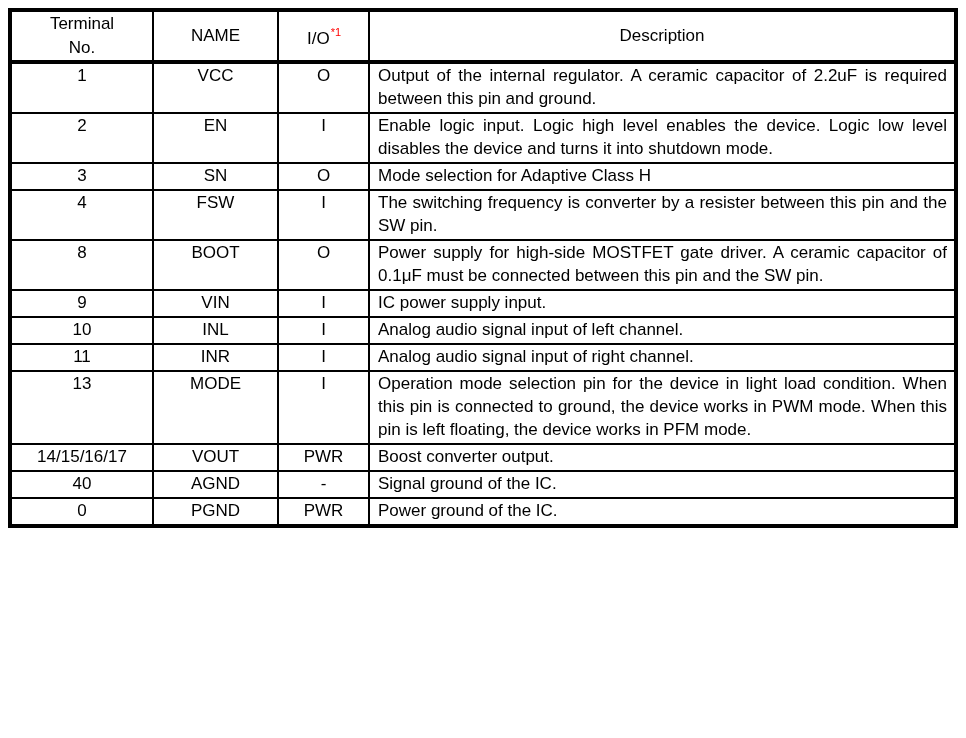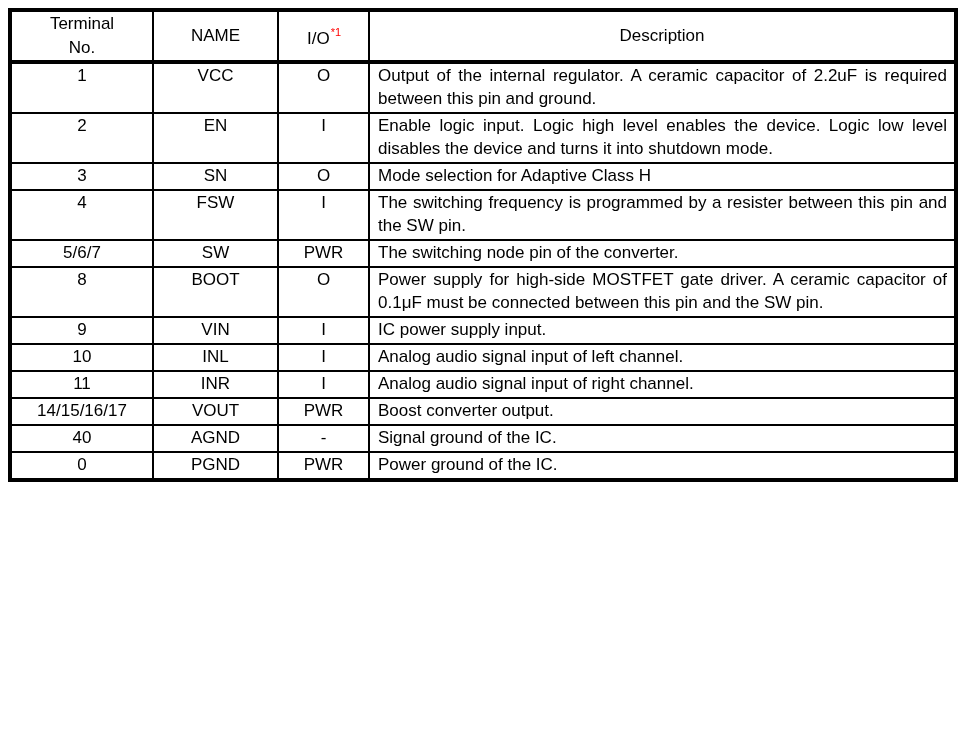--- a/index.html
+++ b/index.html
@@ -102,27 +102,21 @@
       <tr>
         <td class="c">3</td>
         <td class="c">SN</td>
         <td class="c">O</td>
         <td class="d">Mode selection for Adaptive Class H</td>
       </tr>
       <tr>
         <td class="c">4</td>
         <td class="c">FSW</td>
         <td class="c">I</td>
-        <td class="d">The switching frequency is programmed by a resister between this pin and the SW pin.</td>
-      </tr>
-      <tr>
-        <td class="c">5/6/7</td>
-        <td class="c">SW</td>
-        <td class="c">PWR</td>
-        <td class="d">The switching node pin of the converter.</td>
+        <td class="d">The switching frequency is converter by a resister between this pin and the SW pin.</td>
       </tr>
       <tr>
         <td class="c">8</td>
         <td class="c">BOOT</td>
         <td class="c">O</td>
         <td class="d">Power supply for high-side MOSTFET gate driver. A ceramic capacitor of 0.1μF must be connected between this pin and the SW pin.</td>
       </tr>
       <tr>
         <td class="c">9</td>
         <td class="c">VIN</td>
@@ -135,20 +129,26 @@
         <td class="c">I</td>
         <td class="d">Analog audio signal input of left channel.</td>
       </tr>
       <tr>
         <td class="c">11</td>
         <td class="c">INR</td>
         <td class="c">I</td>
         <td class="d">Analog audio signal input of right channel.</td>
       </tr>
       <tr>
+        <td class="c">13</td>
+        <td class="c">MODE</td>
+        <td class="c">I</td>
+        <td class="d">Operation mode selection pin for the device in light load condition. When this pin is connected to ground, the device works in PWM mode. When this pin is left floating, the device works in PFM mode.</td>
+      </tr>
+      <tr>
         <td class="c">14/15/16/17</td>
         <td class="c">VOUT</td>
         <td class="c">PWR</td>
         <td class="d">Boost converter output.</td>
       </tr>
       <tr>
         <td class="c">40</td>
         <td class="c">AGND</td>
         <td class="c">-</td>
         <td class="d">Signal ground of the IC.</td>

